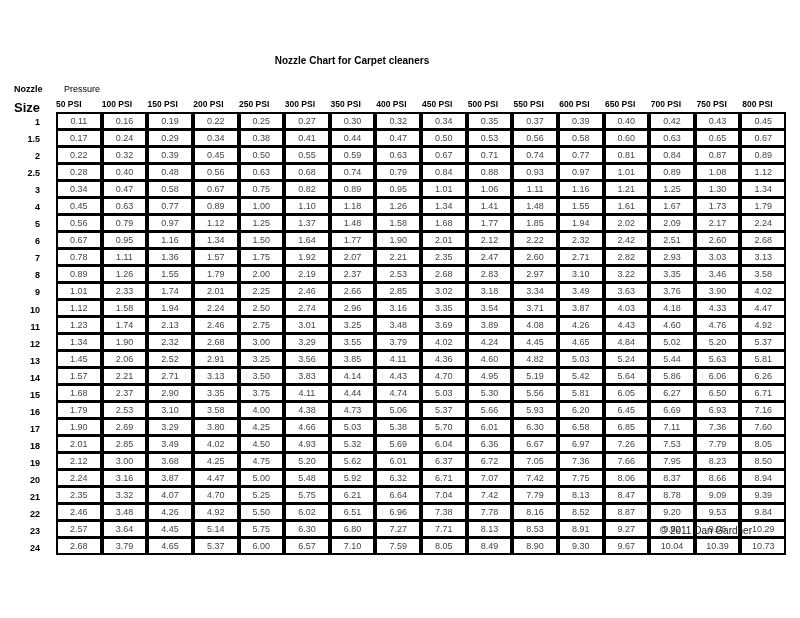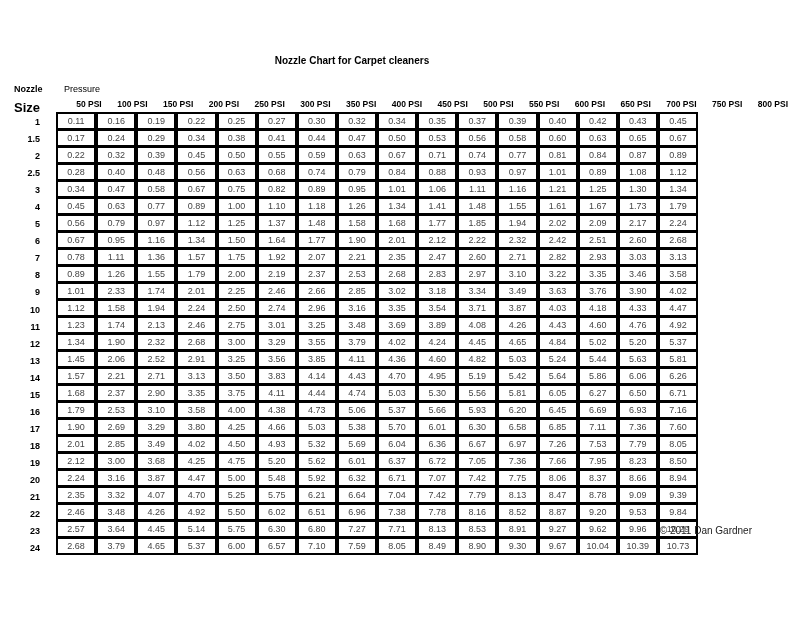--- a/index.html
+++ b/index.html
@@ -4,25 +4,25 @@
 <style>
   html, body { margin:0; padding:0; background:#fff; }
   body { width:800px; height:618px; position:relative; overflow:hidden;
          font-family:"Liberation Sans", sans-serif; color:#000; }
   .title { position:absolute; left:0; width:704px; top:55px; text-align:center;
            font-size:10px; font-weight:bold; }
   .hdr-nozzle { position:absolute; left:14px; top:84px; font-size:9px; font-weight:bold; }
   .hdr-size { position:absolute; left:14px; top:100px; font-size:13px; font-weight:bold; }
   .hdr-pressure { position:absolute; left:64px; top:84px; font-size:9px; font-weight:normal; }
   .colhdrs { position:absolute; left:56px; top:99px; width:732px; display:flex; }
-  .colhdrs div { flex:1; text-align:right; font-size:8.5px; font-weight:bold; }
+  .colhdrs div { flex:1; text-align:left; font-size:8.5px; font-weight:bold; }
   .rowlabels { position:absolute; left:0; top:114px; width:50px; }
   .rowlabels div { height:17.05px; line-height:17px; text-align:right; padding-right:10px;
                    font-size:9px; font-weight:bold; }
-  .grid { position:absolute; left:56px; top:112px; width:642px; background:#000;
+  .grid { position:absolute; left:56px; top:112px; width:730px; background:#000;
           padding:2px; box-sizing:border-box; display:grid;
           grid-template-columns:repeat(16, 1fr); gap:3px 4px; }
   .cell { background:#fff; height:14px; line-height:14px; text-align:center;
           font-size:9px; color:#444; }
   .copy { position:absolute; right:48px; top:525px; font-size:10px; color:#222; }
 </style>
 </head>
 <body>
 
 <div class="title">Nozzle Chart for Carpet cleaners</div>

